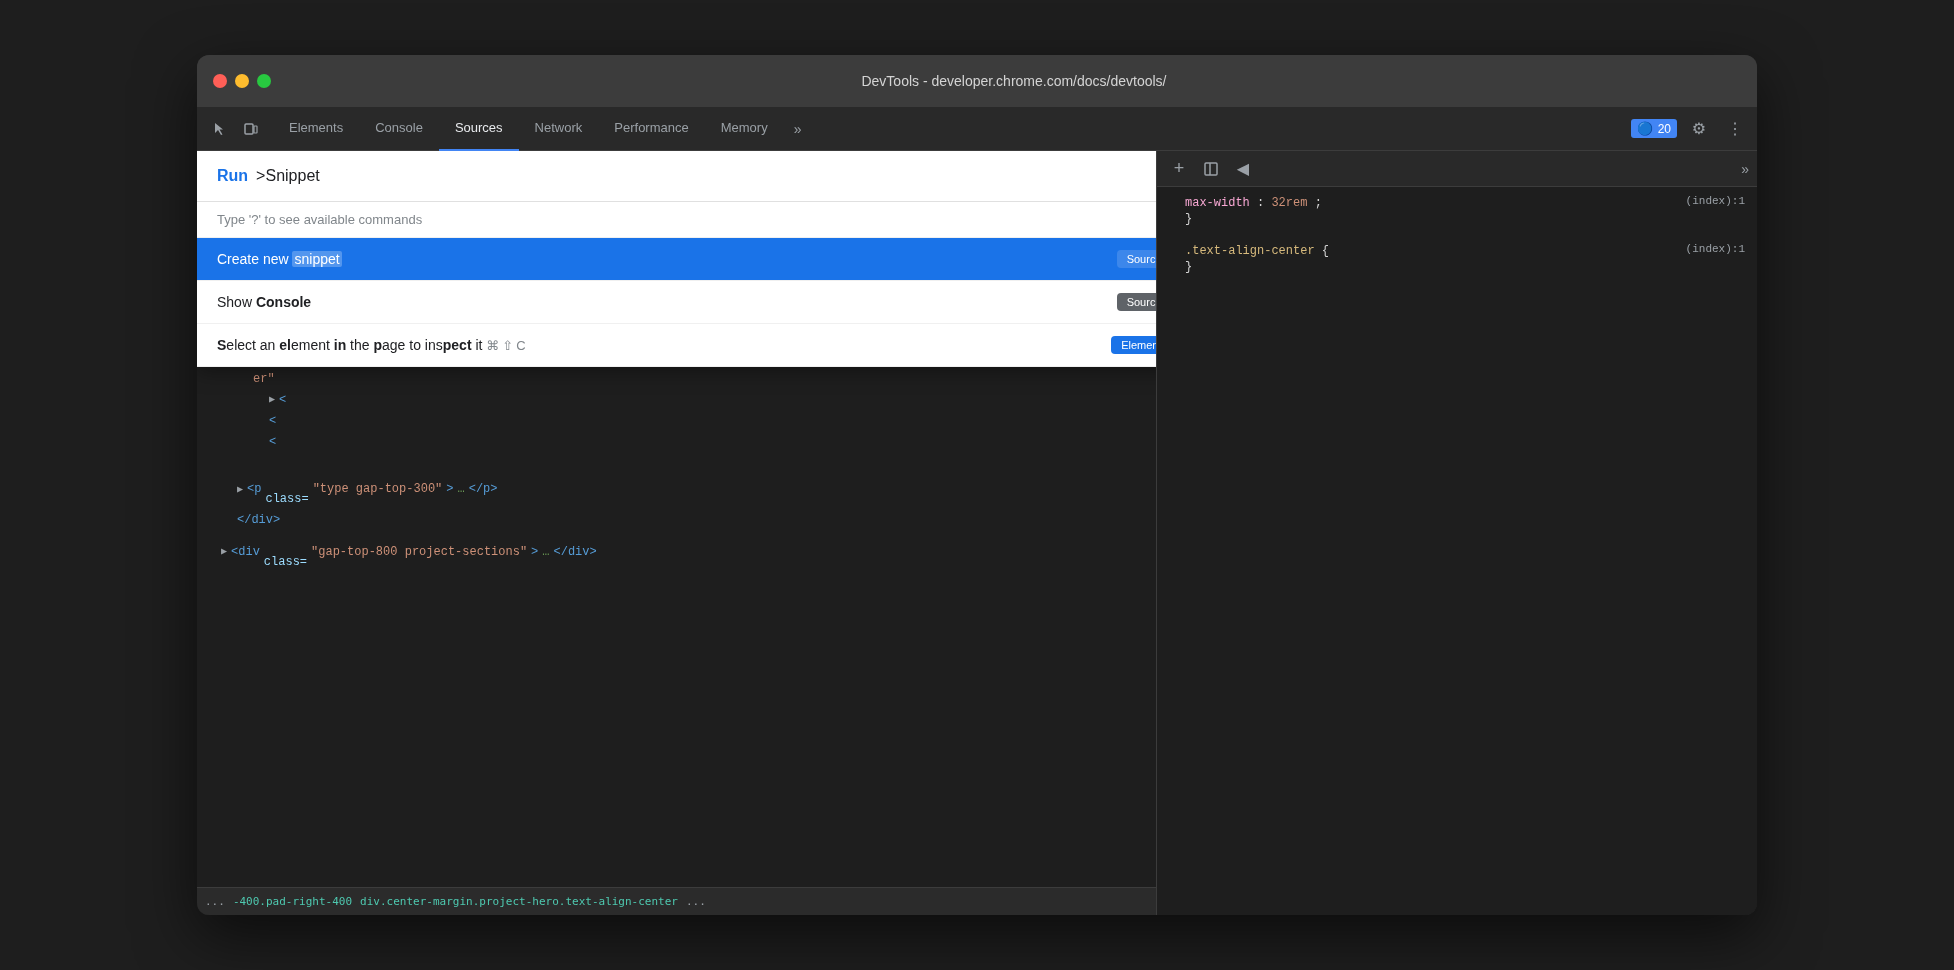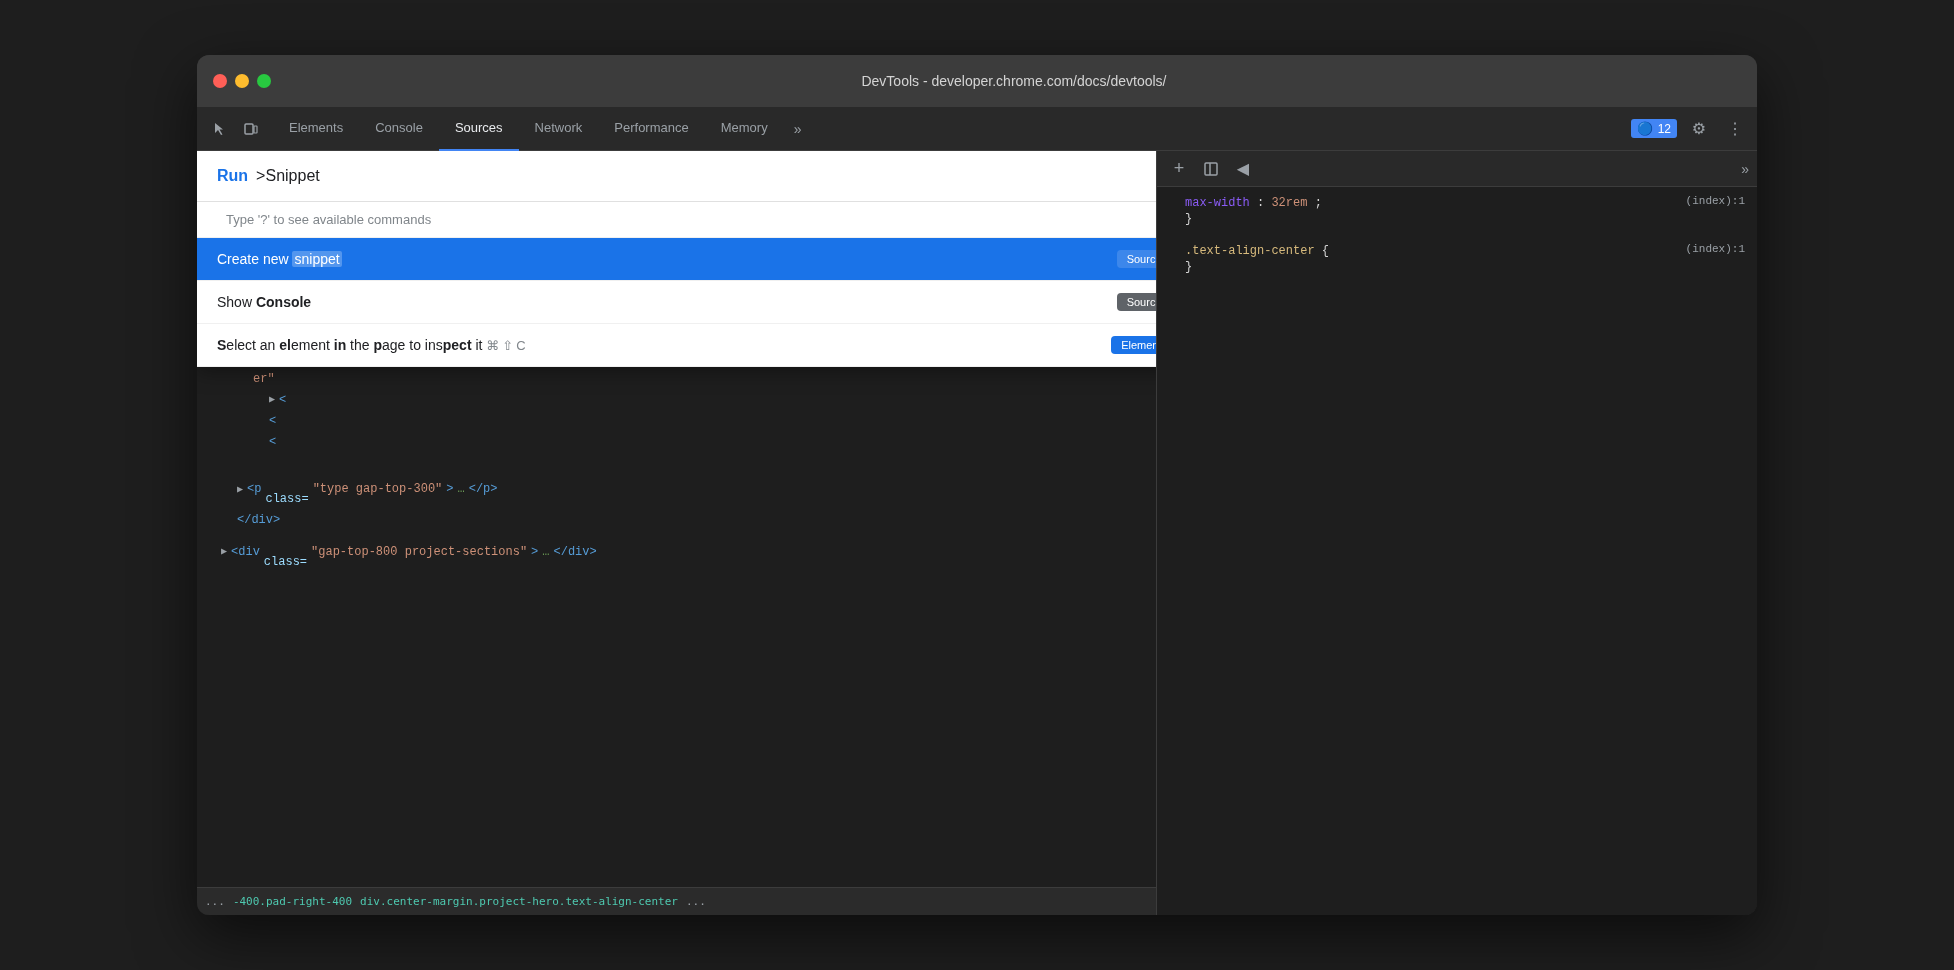--- a/index.html
+++ b/index.html
@@ -223,21 +223,21 @@
       padding: 8px 12px;
       font-family: 'Menlo', 'Monaco', 'Courier New', monospace;
       font-size: 12px;
       color: #d4d4d4;
     }
 
     .css-rule {
       margin-bottom: 8px;
     }
     .css-selector { color: #d7ba7d; }
-    .css-prop { color: #8b5cf6; }
+    .css-prop { color: #f9a8d4; }
     .css-value { color: #ce9178; }
     .css-source { color: #9aa0a6; font-size: 11px; float: right; }
     .css-brace { color: #d4d4d4; }
     .css-line { padding: 1px 0 1px 16px; }
 
     
     .command-palette-overlay {
       position: absolute;
       top: 0;
       left: 0;
@@ -278,21 +278,21 @@
       flex: 1;
       border: none;
       outline: none;
       font-size: 16px;
       color: #202124;
       background: transparent;
       caret-color: #202124;
     }
 
     .command-hint {
-      padding: 10px 29px;
+      padding: 10px 20px;
       font-size: 13px;
       color: #80868b;
       border-bottom: 1px solid #f0f0f0;
     }
 
     .command-items {
       background: #fff;
     }
 
     .command-item {
@@ -410,21 +410,21 @@
         <div class="tab">
           <span>Memory</span>
         </div>
         <div class="tab-more icon-btn">
           <span>»</span>
         </div>
       </div>
       <div class="tab-bar-right">
         <div class="badge">
           <span style="font-size:13px;">🔵</span>
-          <span>12</span>
+          <span>20</span>
         </div>
         <div class="icon-btn">
           <span>⚙</span>
         </div>
         <div class="icon-btn">
           <span>⋮</span>
         </div>
       </div>
     </div>
 

